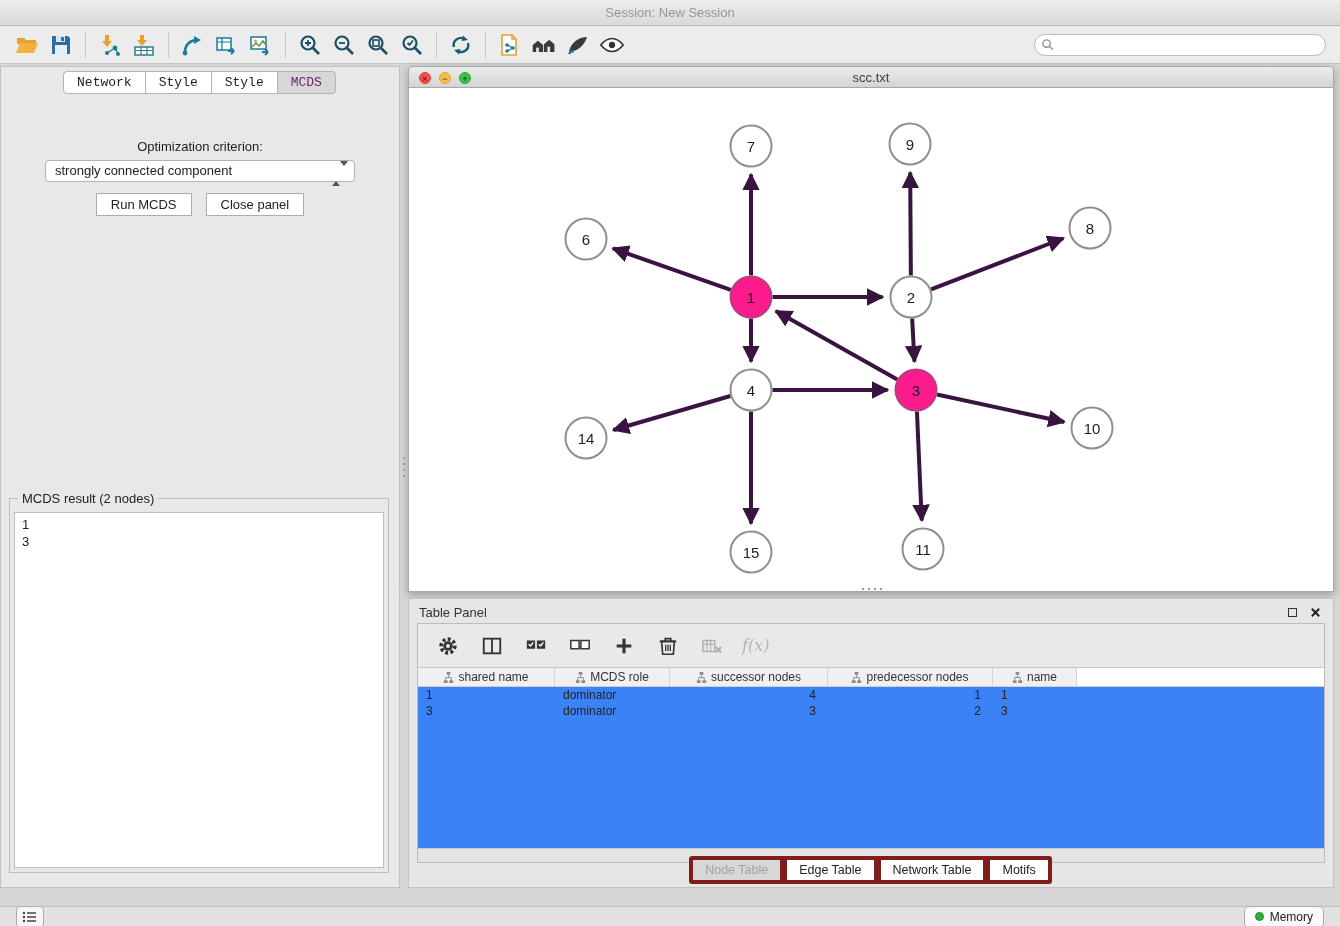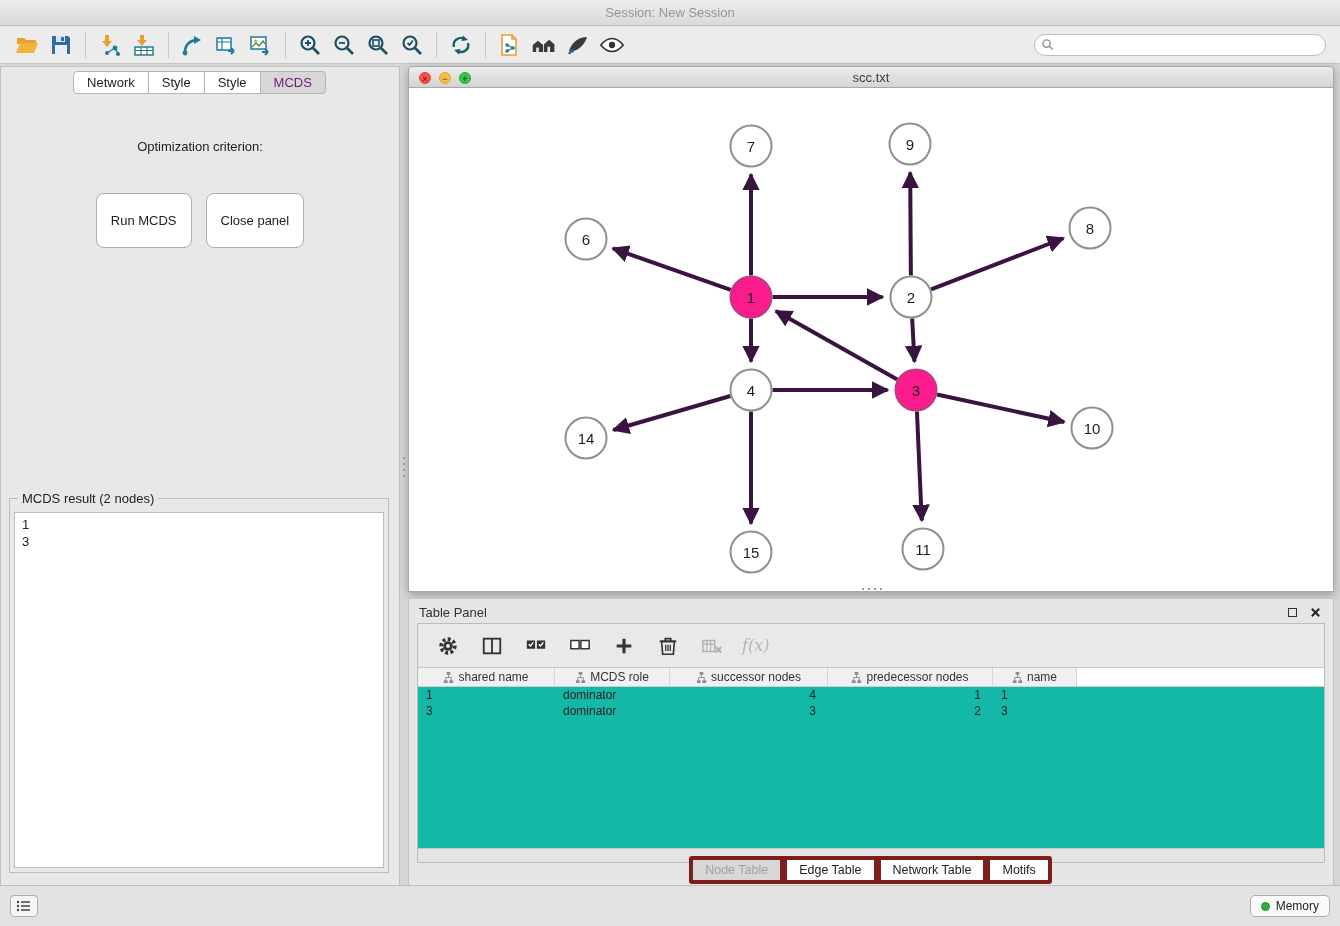--- a/index.html
+++ b/index.html
@@ -25,33 +25,33 @@
   .search-icon { position:absolute; left:7px; top:4px; width:13px; height:13px; }
 
   
   .control-panel { position:absolute; left:0; top:66px; width:400px; height:822px;
     background:#e8e8e8; border:1px solid #c2c2c2; }
   .panel-header { height:26px; display:flex; align-items:center; padding:0 10px; font-size:13px; color:#333; }
   .panel-header .ph-title { flex:1; }
   .ph-btn { width:16px; height:16px; margin-left:7px; display:flex; align-items:center; justify-content:center; }
   .float-glyph { width:9px; height:9px; border:1.5px solid #333; }
   .close-glyph { width:11px; height:11px; }
-  .cp-tabs { display:flex; justify-content:center; padding-top:4px; }
+  .cp-tabs { display:flex; justify-content:center; padding-top:4px;font-family:Liberation Mono, monospace; }
   .tab { font-size:13px; padding:3px 13px; background:#fff; border:1px solid #b4b4b4; margin-left:-1px; color:#222; }
   .tab:first-child { border-radius:4px 0 0 4px; }
   .tab:last-child { border-radius:0 4px 4px 0; }
   .tab.active { background:#d7d7d7; color:#701a75; }
   .cp-opt-label { position:absolute; top:72px; left:0; right:0; text-align:center; font-size:13px; }
   .cp-select { position:absolute; top:93px; left:44px; width:310px; height:22px; background:#fff;
     border:1px solid #b3b3b3; border-radius:4px; font-size:13px; line-height:20px; padding:0 24px 0 9px; }
   .select-arrows { position:absolute; right:6px; top:3px; }
   .select-arrows .up { width:0; height:0; border:4px solid transparent; border-bottom:5px solid #555; margin-bottom:2px; }
   .select-arrows .down { width:0; height:0; border:4px solid transparent; border-top:5px solid #555; }
   .cp-buttons { position:absolute; top:126px; left:0; right:0; display:flex; justify-content:center; gap:14px; }
-  .btn { background:#fff; border:1px solid #adadad; border-radius:8px; font-size:13px; padding:19px 14px; color:#222; }
+  .btn { background:#fff; border:1px solid #adadad; border-radius:0; font-size:13px; padding:3px 14px; color:#222; }
   .result-fieldset { position:absolute; left:8px; right:10px; top:424px; bottom:14px;
     border:1px solid #bdbdbd; background:#e8e8e8; padding:6px 4px 4px 4px; }
   .result-fieldset legend { font-size:13px; padding:0 4px; margin-left:4px; color:#222; }
   .result-box { width:100%; height:100%; background:#fff; border:1px solid #bdbdbd; overflow:auto; padding:3px 0 0 7px; }
   .result-line { font-size:13px; line-height:17px; }
 
   
   .network-window { position:absolute; left:408px; top:66px; width:926px; height:526px;
     box-shadow:0 3px 10px rgba(0,0,0,0.28); border-radius:4px 4px 0 0; }
   .net-titlebar { height:22px; background:linear-gradient(#ececec,#d4d4d4);
@@ -68,21 +68,21 @@
   .net-canvas svg { width:100%; height:100%; display:block; }
   .grip-v { position:absolute; left:401px; top:455px; width:6px; height:24px;
     background:radial-gradient(circle, #9a9a9a 1px, transparent 1.5px); background-size:6px 6px; }
   .grip-h { position:absolute; left:860px; top:586px; width:24px; height:6px;
     background:radial-gradient(circle, #9a9a9a 1px, transparent 1.5px); background-size:6px 6px; }
 
   
   .table-panel { position:absolute; left:408px; top:598px; width:926px; height:290px;
     background:#e6e6e6; border:1px solid #c2c2c2; }
   .tp-box { position:absolute; left:8px; right:8px; top:24px; height:240px;
-    border:1px solid #bcbcbc; background:#14b8a6; overflow:hidden; }
+    border:1px solid #bcbcbc; background:#3b82f6; overflow:hidden; }
   .tp-toolbar { height:44px; background:#e9e9e9; border-bottom:1px solid #c8c8c8;
     display:flex; align-items:center; gap:16px; padding:0 16px; }
   .tp-toolbar .tbtn { width:28px; height:28px; }
   .tp-toolbar svg { width:22px; height:22px; }
   .fx { font-family:"DejaVu Serif", serif; font-style:italic; font-size:16px; color:#b5b5b5; }
   .thead { display:flex; height:19px; background:#f0f0f0; border-bottom:1px solid #cfcfcf; }
   .th { display:flex; align-items:center; justify-content:center; gap:4px; font-size:12px; color:#333;
     border-right:1px solid #d4d4d4; height:100%; overflow:hidden; }
   .th.filler { flex:1; border-right:none; background:#fff; }
   .colicon { width:11px; height:11px; }
@@ -92,22 +92,22 @@
   .tbody .td { font-size:12px; line-height:16px; padding:0 12px 0 8px; overflow:hidden; white-space:nowrap; }
   .tp-scrollstrip { position:absolute; left:0; right:0; bottom:0; height:14px;
     background:#e4e4e4; border-top:1px solid #c8c8c8; }
   .tp-tabs { position:absolute; left:0; right:0; bottom:3px; display:flex; justify-content:center; }
   .btab { font-size:12.5px; padding:3px 12px; background:#fff; border:4px solid #7f1d1d; margin-left:-1px; color:#222; }
   .btab:first-child { border-radius:3px 0 0 3px; }
   .btab:last-child { border-radius:0 3px 3px 0; }
   .btab.active { background:#d7d7d7; color:#a2a2a2; }
 
   
-  .statusbar { position:absolute; left:0; right:0; bottom:0; height:41px; background:#e2e2e2;
-    border-top:1px solid #c0c0c0; display:flex; align-items:center; padding:0 10px; }
+  .statusbar { position:absolute; left:0; right:0; bottom:0; height:20px; background:#e2e2e2;
+    border-top:1px solid #c0c0c0; display:flex; align-items:center; padding:0 16px; }
   .list-btn { width:28px; height:22px; border:1px solid #adadad; border-radius:4px; background:#f6f6f6;
     display:flex; align-items:center; justify-content:center; }
   .memory-btn { margin-left:auto; height:22px; border:1px solid #adadad; border-radius:5px; background:#fafafa;
     display:flex; align-items:center; gap:6px; padding:0 10px; font-size:12px; color:#222; }
   .mem-dot { width:9px; height:9px; border-radius:50%; background:#2fae3a; border:1px solid #1f8f2b; }
 </style>
 </head>
 <body>
 
 <div class="titlebar">Session: New Session</div>
@@ -247,20 +247,24 @@
 </div>
 
 <div class="control-panel">
   <div class="cp-tabs">
       <div class="tab">Network</div>
       <div class="tab">Style</div>
       <div class="tab">Style</div>
       <div class="tab active">MCDS</div>
     </div>
   <div class="cp-opt-label">Optimization criterion:</div>
+  <div class="cp-select">
+    <span>strongly connected component</span>
+    <span class="select-arrows"><span class="up"></span><span class="down"></span></span>
+  </div>
   <div class="cp-buttons">
     <button class="btn">Run MCDS</button>
     <button class="btn">Close panel</button>
   </div>
   <fieldset class="result-fieldset">
     <legend>MCDS result (2 nodes)</legend>
     <div class="result-box">
         <div class="result-line">1</div>
         <div class="result-line">3</div>
       </div>

